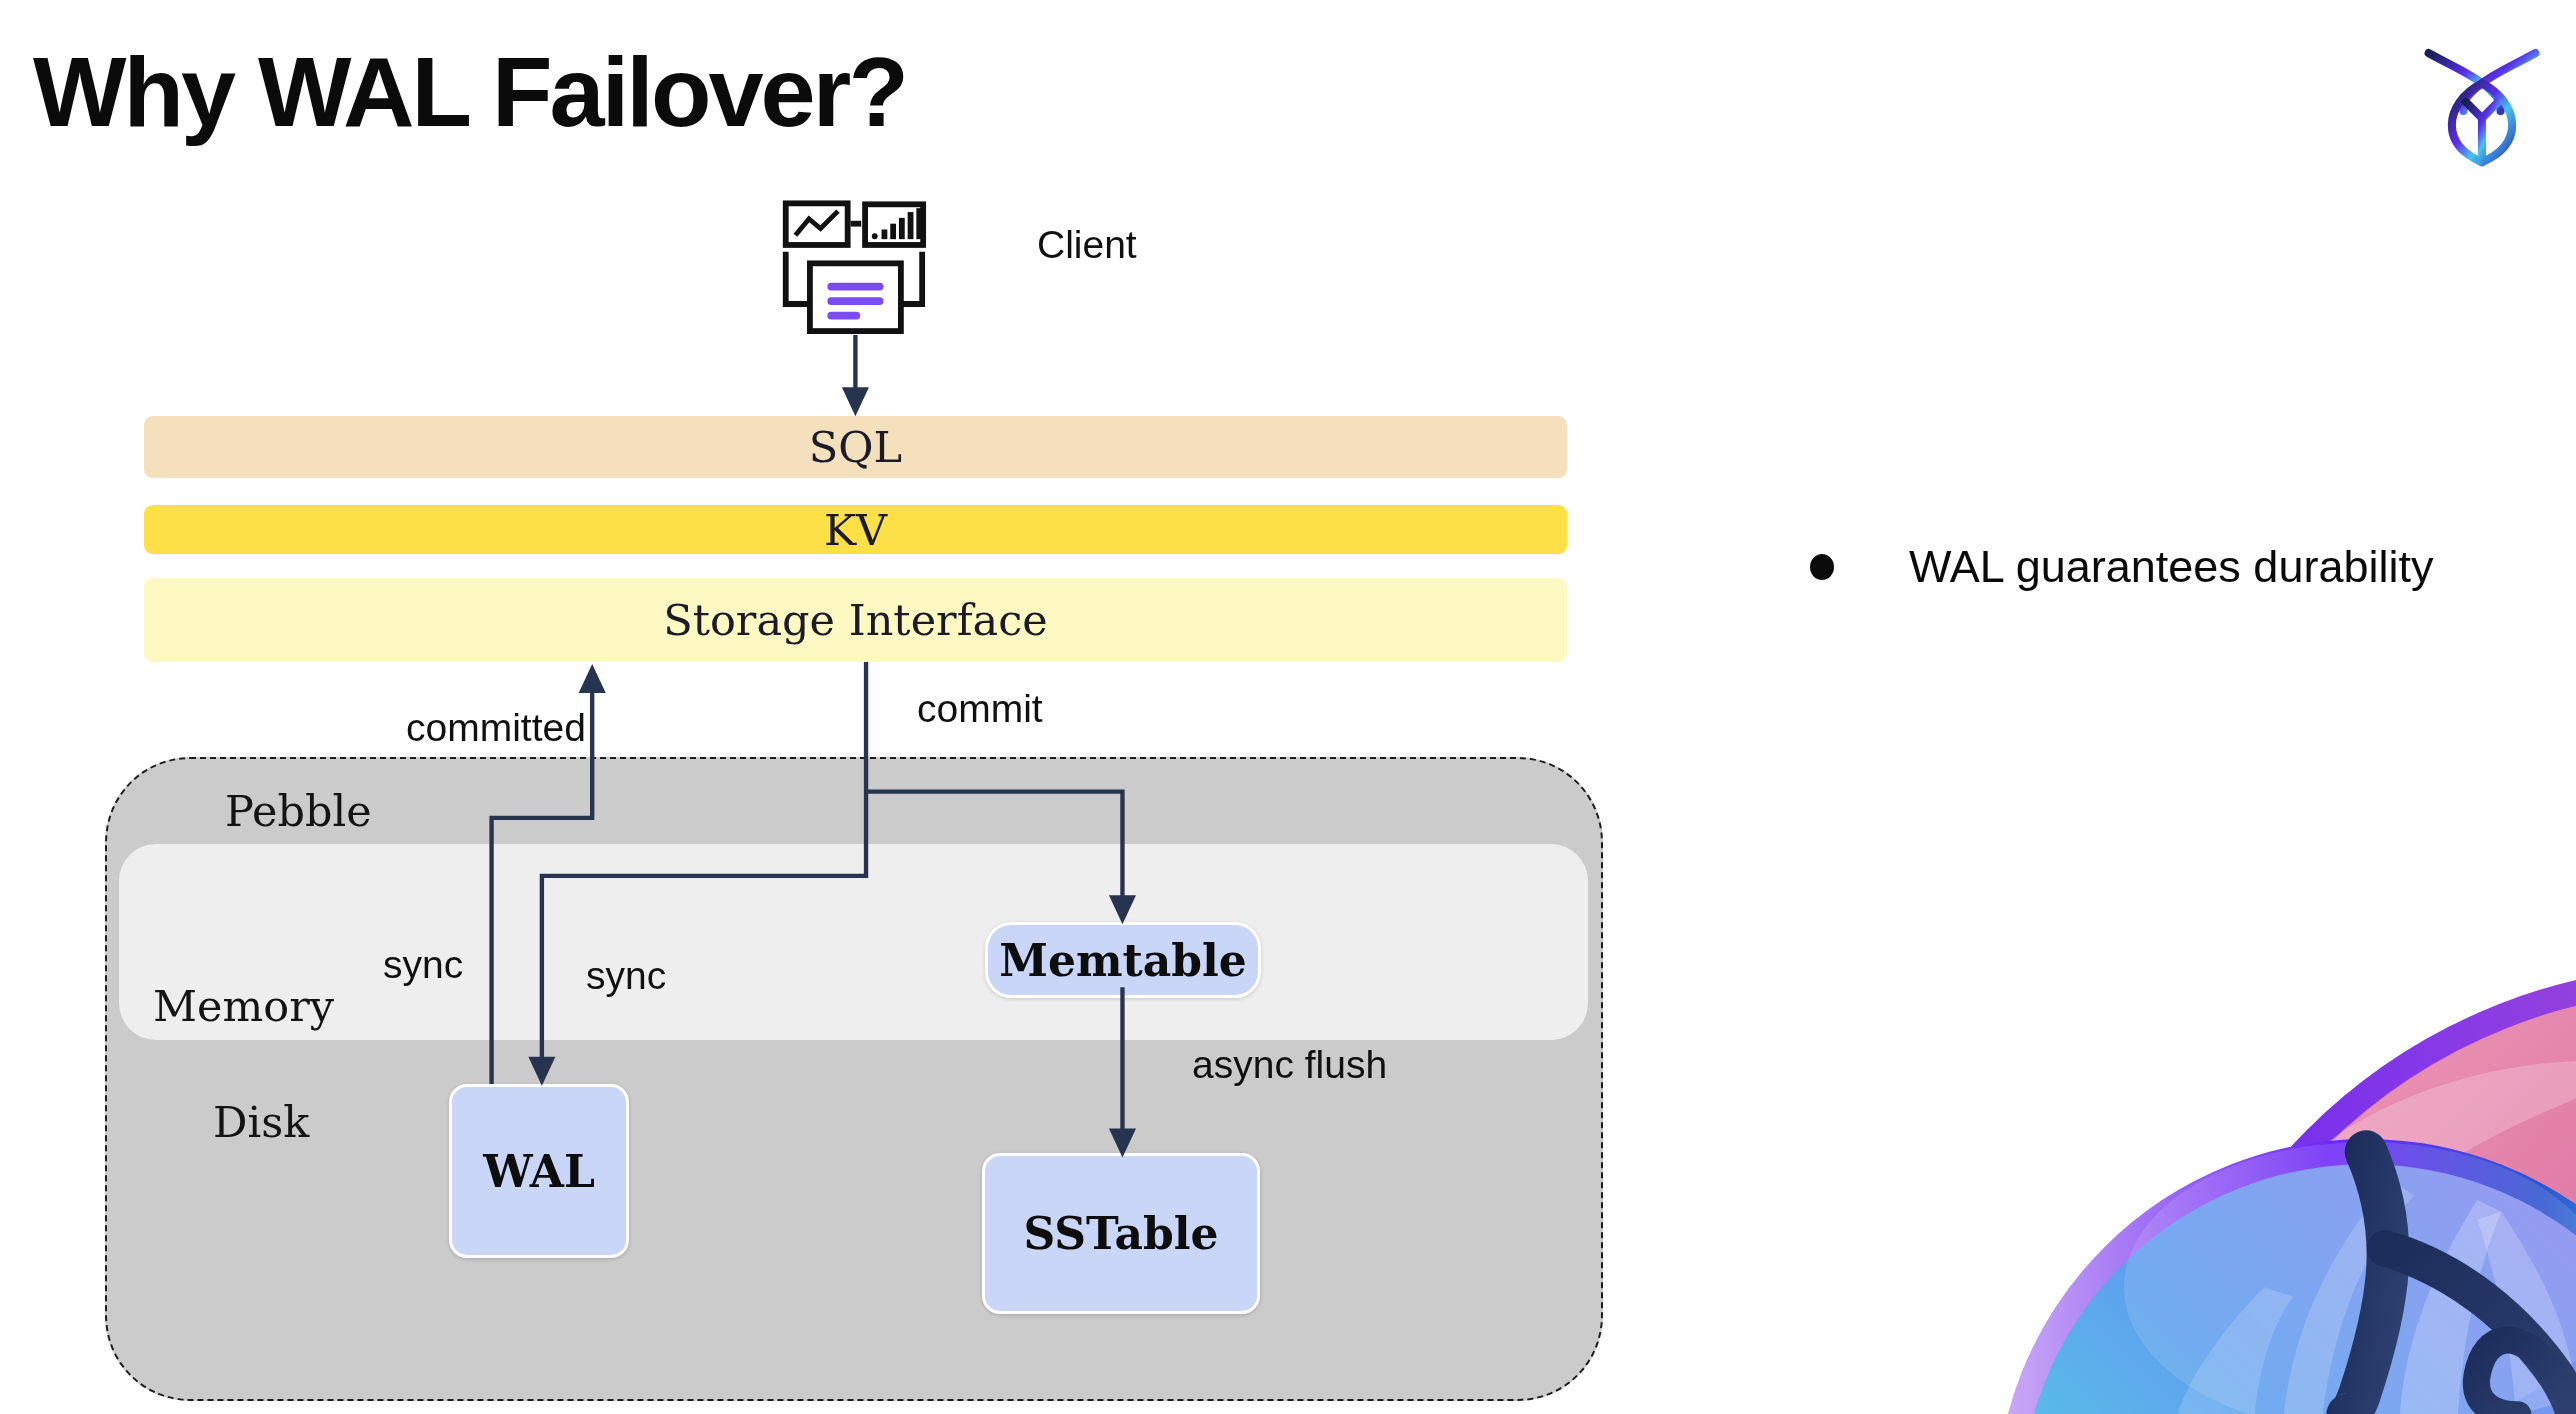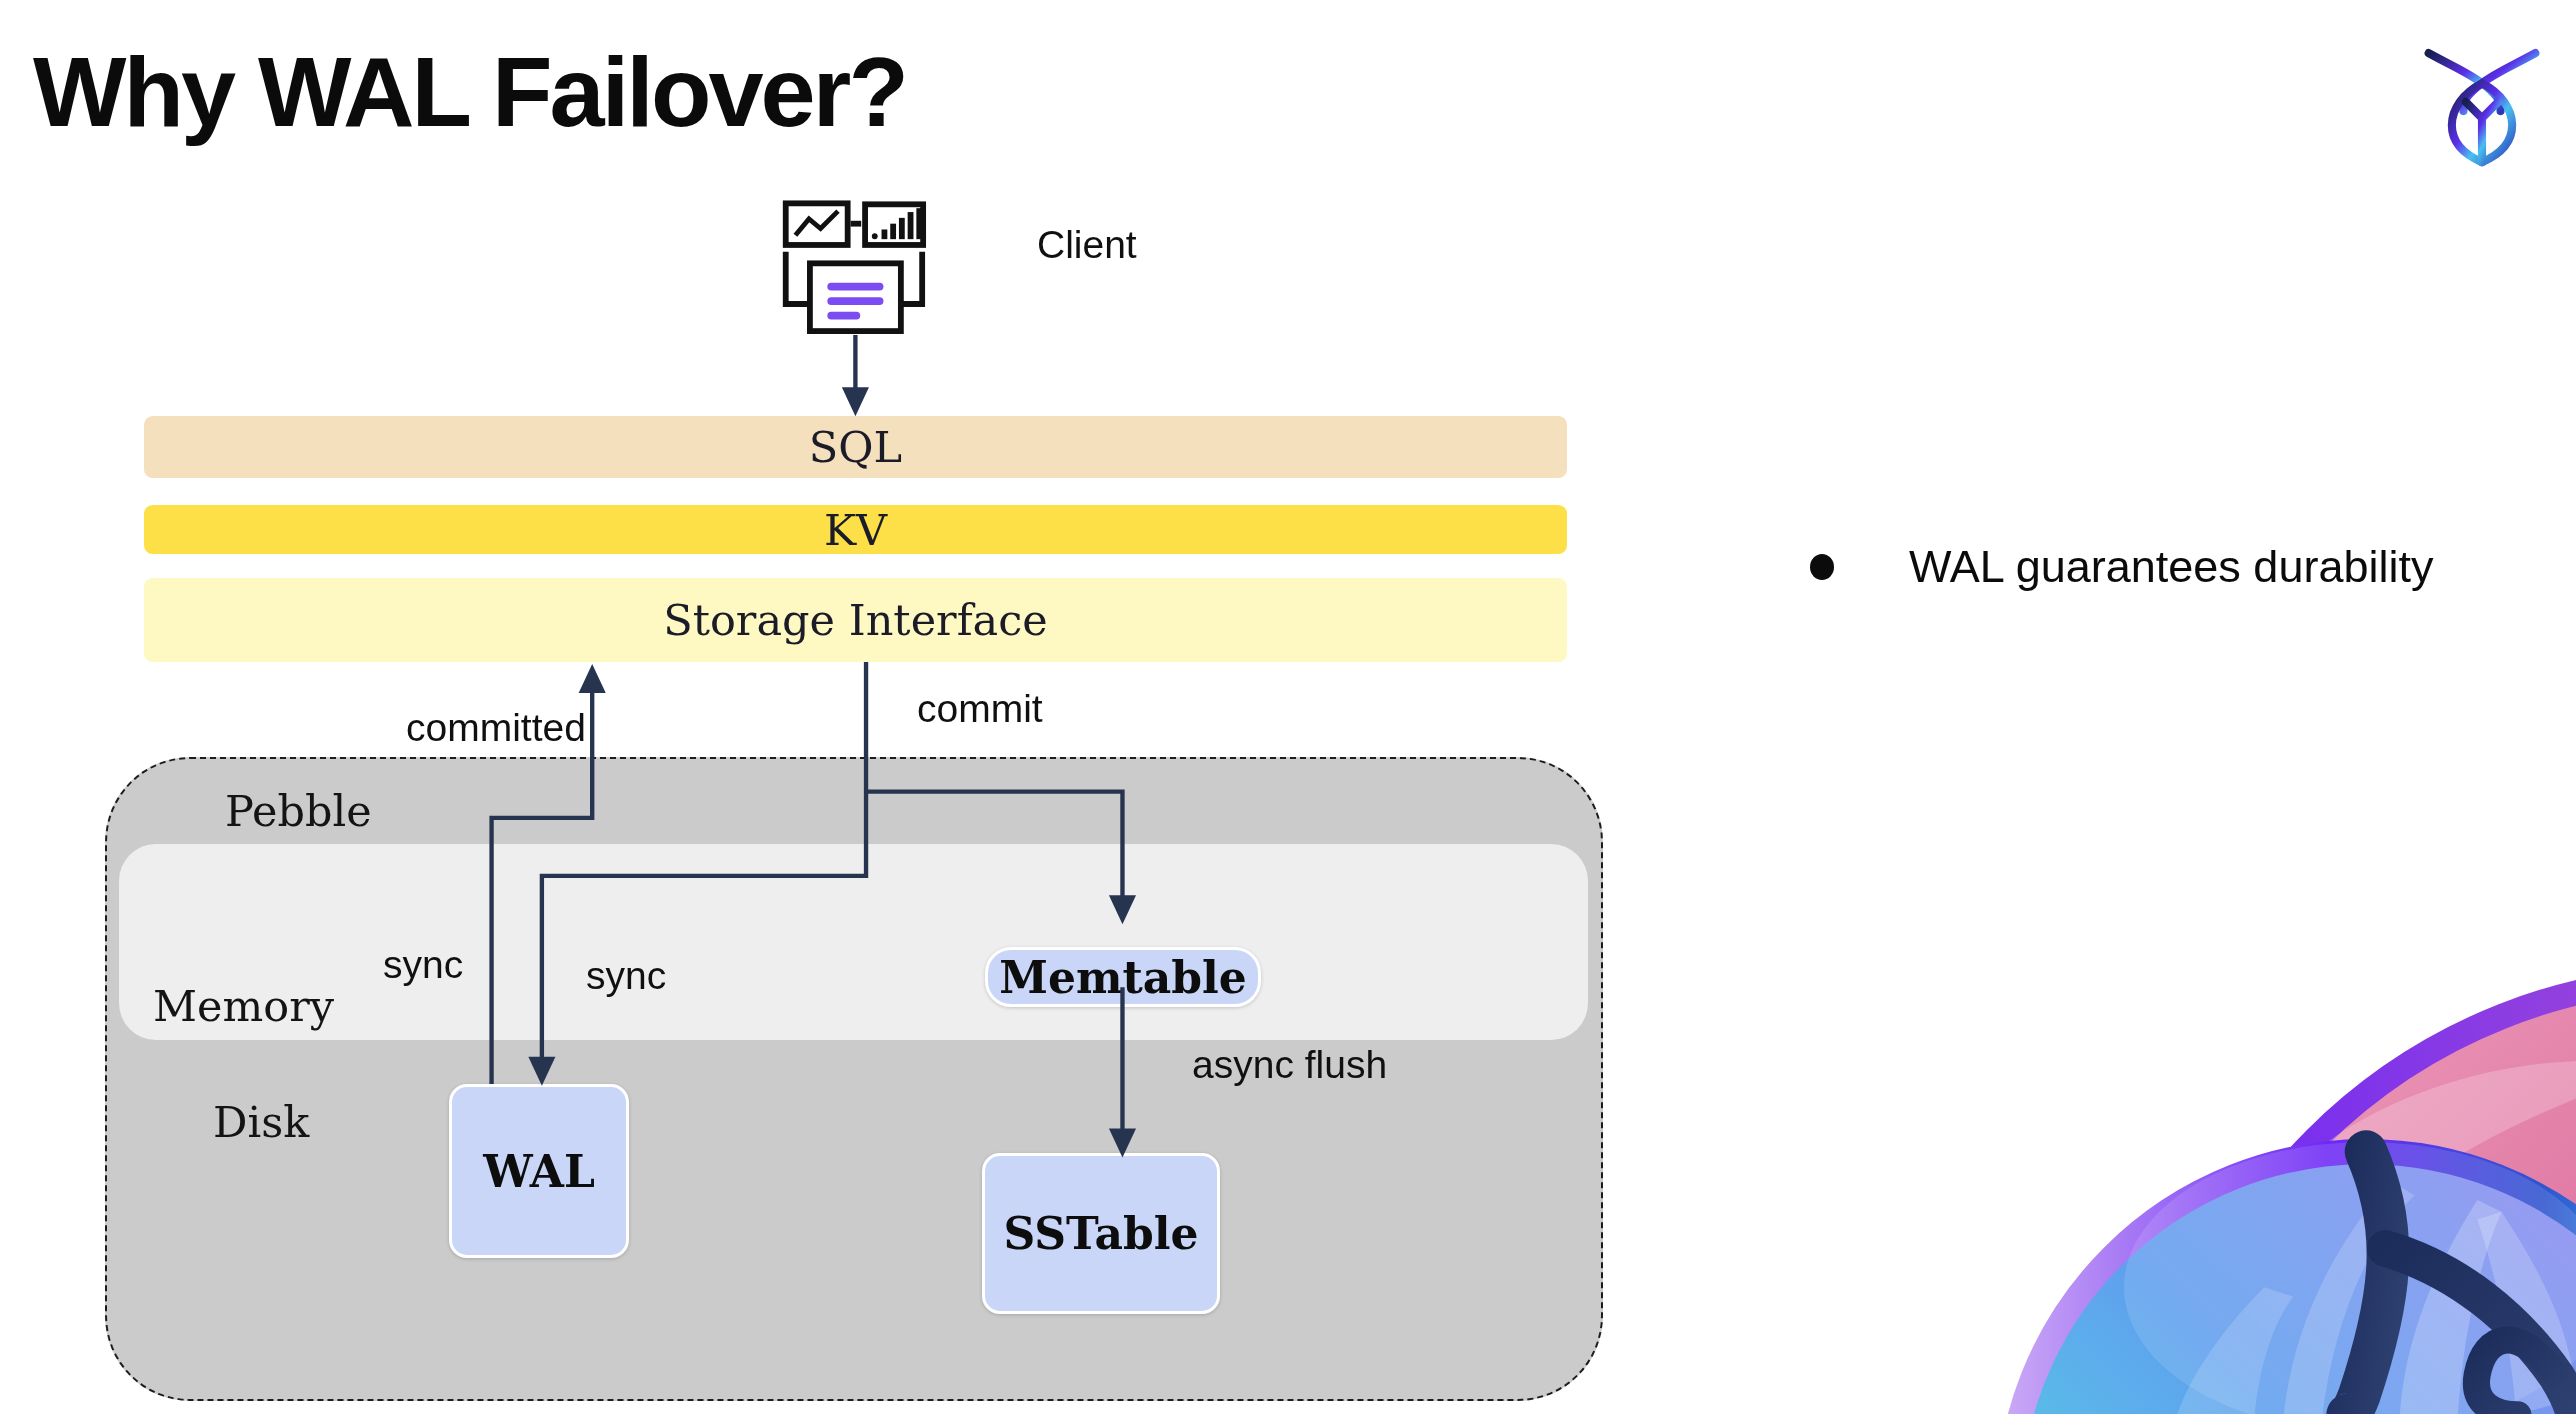--- a/index.html
+++ b/index.html
@@ -27,22 +27,22 @@
 
   .region-label{font-family:"DejaVu Serif",serif;font-size:43px;color:#141414;}
   .edge-label{font-family:"Liberation Sans",sans-serif;font-size:39px;color:#101010;}
 
   
   .node{background:#c9d6f8;border:3.9px solid #ffffff;border-radius:18px;
         box-sizing:border-box;display:flex;align-items:center;justify-content:center;
         box-shadow:0 1px 3.9px rgba(0,0,0,0.18);}
   .node-label{font-family:"DejaVu Serif",serif;font-weight:700;font-size:44px;color:#0d0d0d;}
   .node-wal{left:449px;top:1084px;width:180px;height:174px;}
-  .node-memtable{left:985px;top:922px;width:276px;height:60px;border-radius:26px;margin-top:25px;}
-  .node-sstable{left:982px;top:1153px;width:238px;height:161px;}
+  .node-memtable{left:985px;top:922px;width:276px;height:76px;border-radius:26px;}
+  .node-sstable{left:982px;top:1153px;width:278px;height:161px;}
 
   
   .bullet-dot{width:24px;height:26px;border-radius:50%;background:#0b0b0b;}
   .bullet-text{font-size:45px;line-height:60px;color:#0b0b0b;
                font-family:"Liberation Sans",sans-serif;}
   .bullet-text .line{display:block;}
 
   svg{display:block;}
 </style>
 </head>

